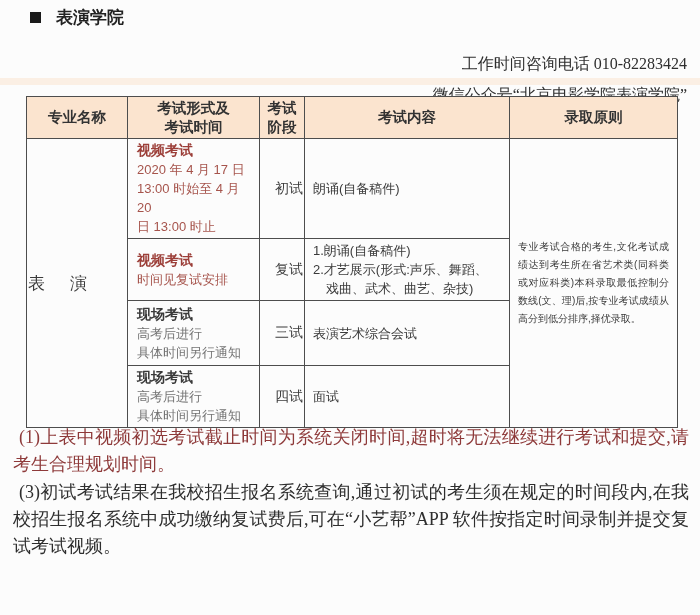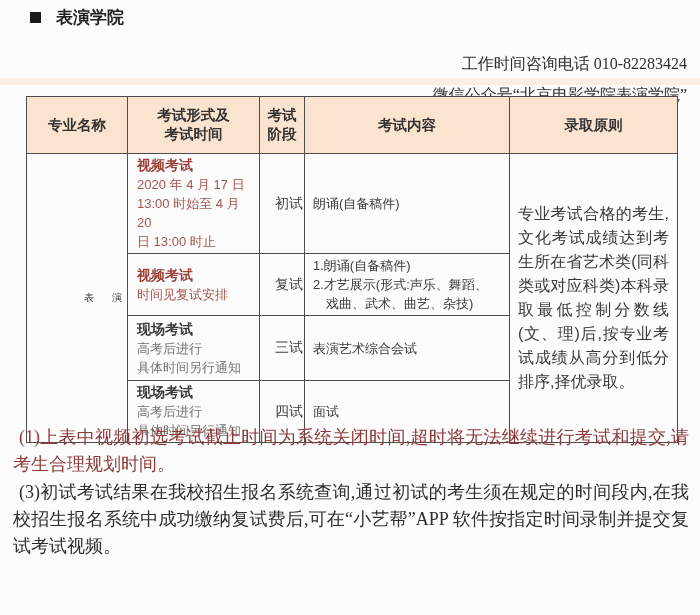--- a/index.html
+++ b/index.html
@@ -71,37 +71,37 @@
   }
   table.exam col.c1 { width: 101px; }
   table.exam col.c2 { width: 132px; }
   table.exam col.c3 { width: 45px; }
   table.exam col.c4 { width: 205px; }
   table.exam col.c5 { width: 168px; }
   table.exam th, table.exam td {
     border: 1px solid #4d4d4d;
     vertical-align: middle;
   }
-  table.exam thead tr { height: 57px; }
+  table.exam thead tr { height: 42px; }
   table.exam th {
     background: #fbe4cf;
     font-size: 14.5px;
     font-weight: bold;
     line-height: 19px;
     text-align: center;
     color: #333333;
   }
   tr.r0 { height: 79px; }
   tr.r1 { height: 55px; }
   tr.r2 { height: 65px; }
   tr.r3 { height: 62px; }
 
   td.major {
-    text-align: right;
-    font-size: 10px;
+    text-align: left;
+    font-size: 17px;
     letter-spacing: 4px;
     color: #3a3a3a;
   }
   td.fmt {
     padding: 2px 4px 2px 9px;
     font-size: 13px;
     line-height: 19px;
   }
   .fmt-title {
     font-weight: bold;
@@ -115,22 +115,22 @@
     text-align: right;
     font-size: 14px;
   }
   td.content {
     padding: 2px 4px 2px 8px;
     font-size: 13px;
     line-height: 19px;
   }
   td.principle {
     padding: 6px 8px;
-    font-size: 16px;
-    line-height: 24px;
+    font-size: 10px;
+    line-height: 18px;
     text-align: justify;
     text-justify: inter-ideograph;
   }
 
   
   .notes {
     position: absolute;
     left: 13px;
     top: 424px;
     width: 676px;

